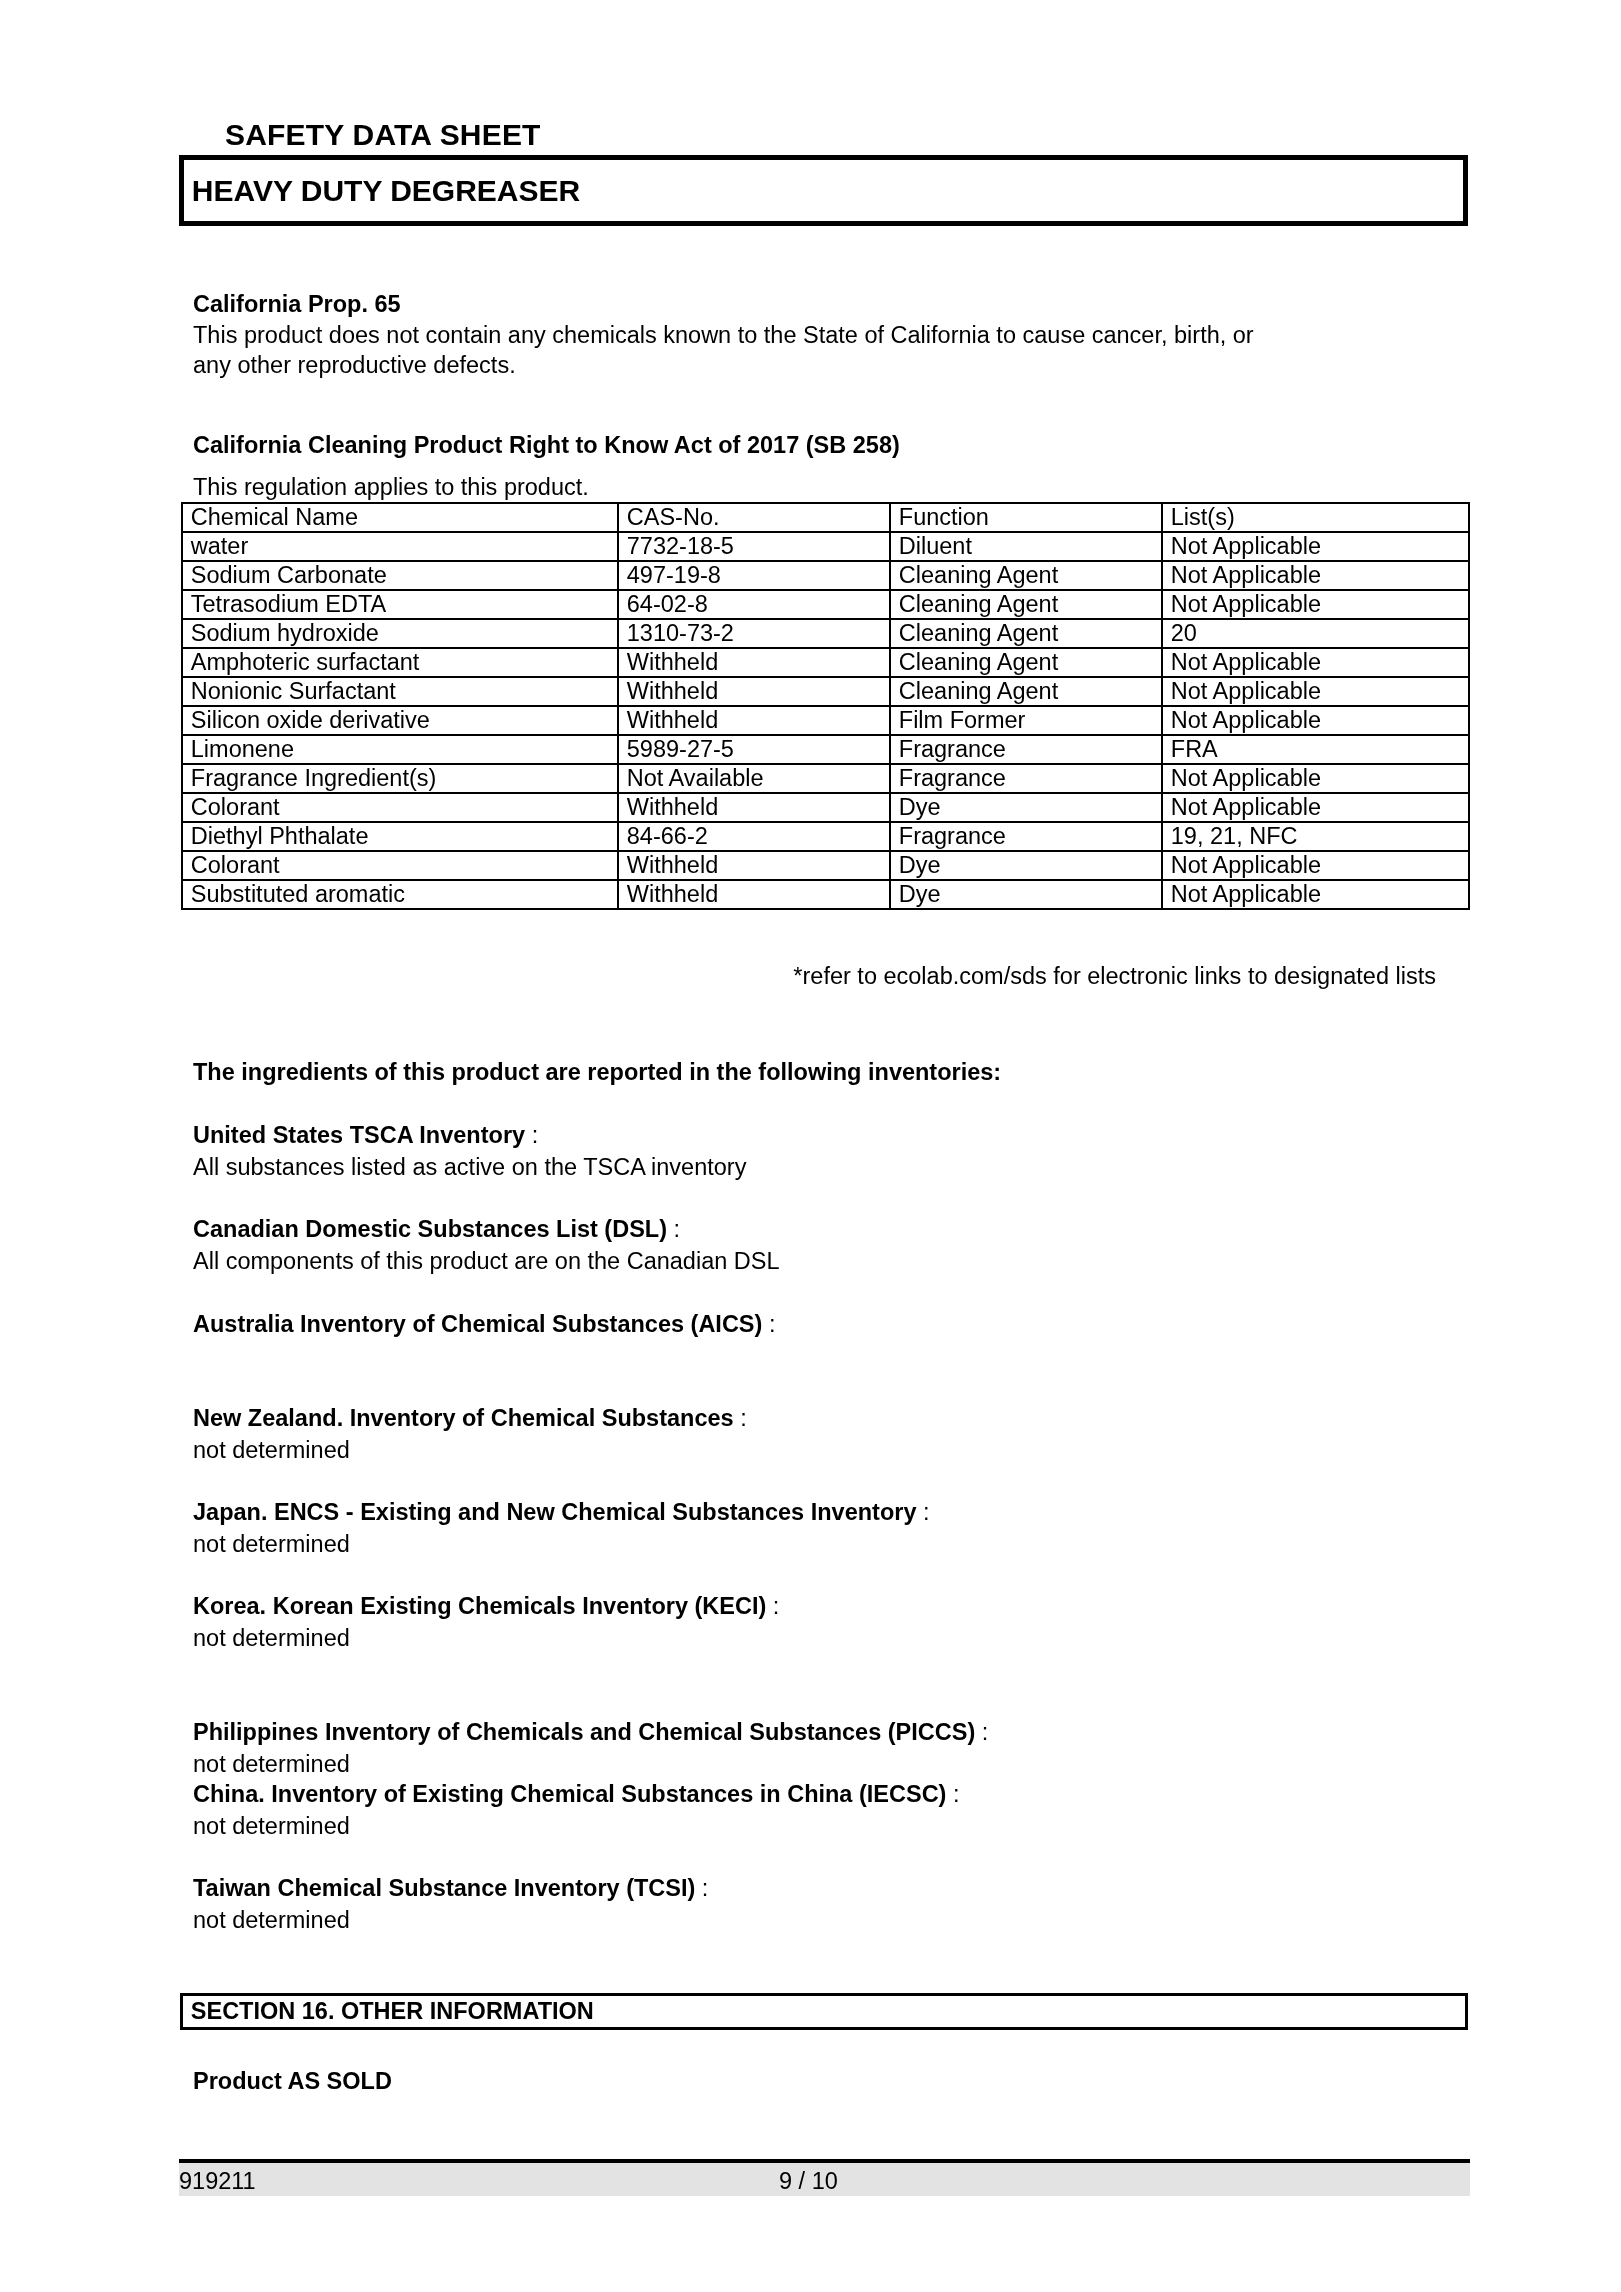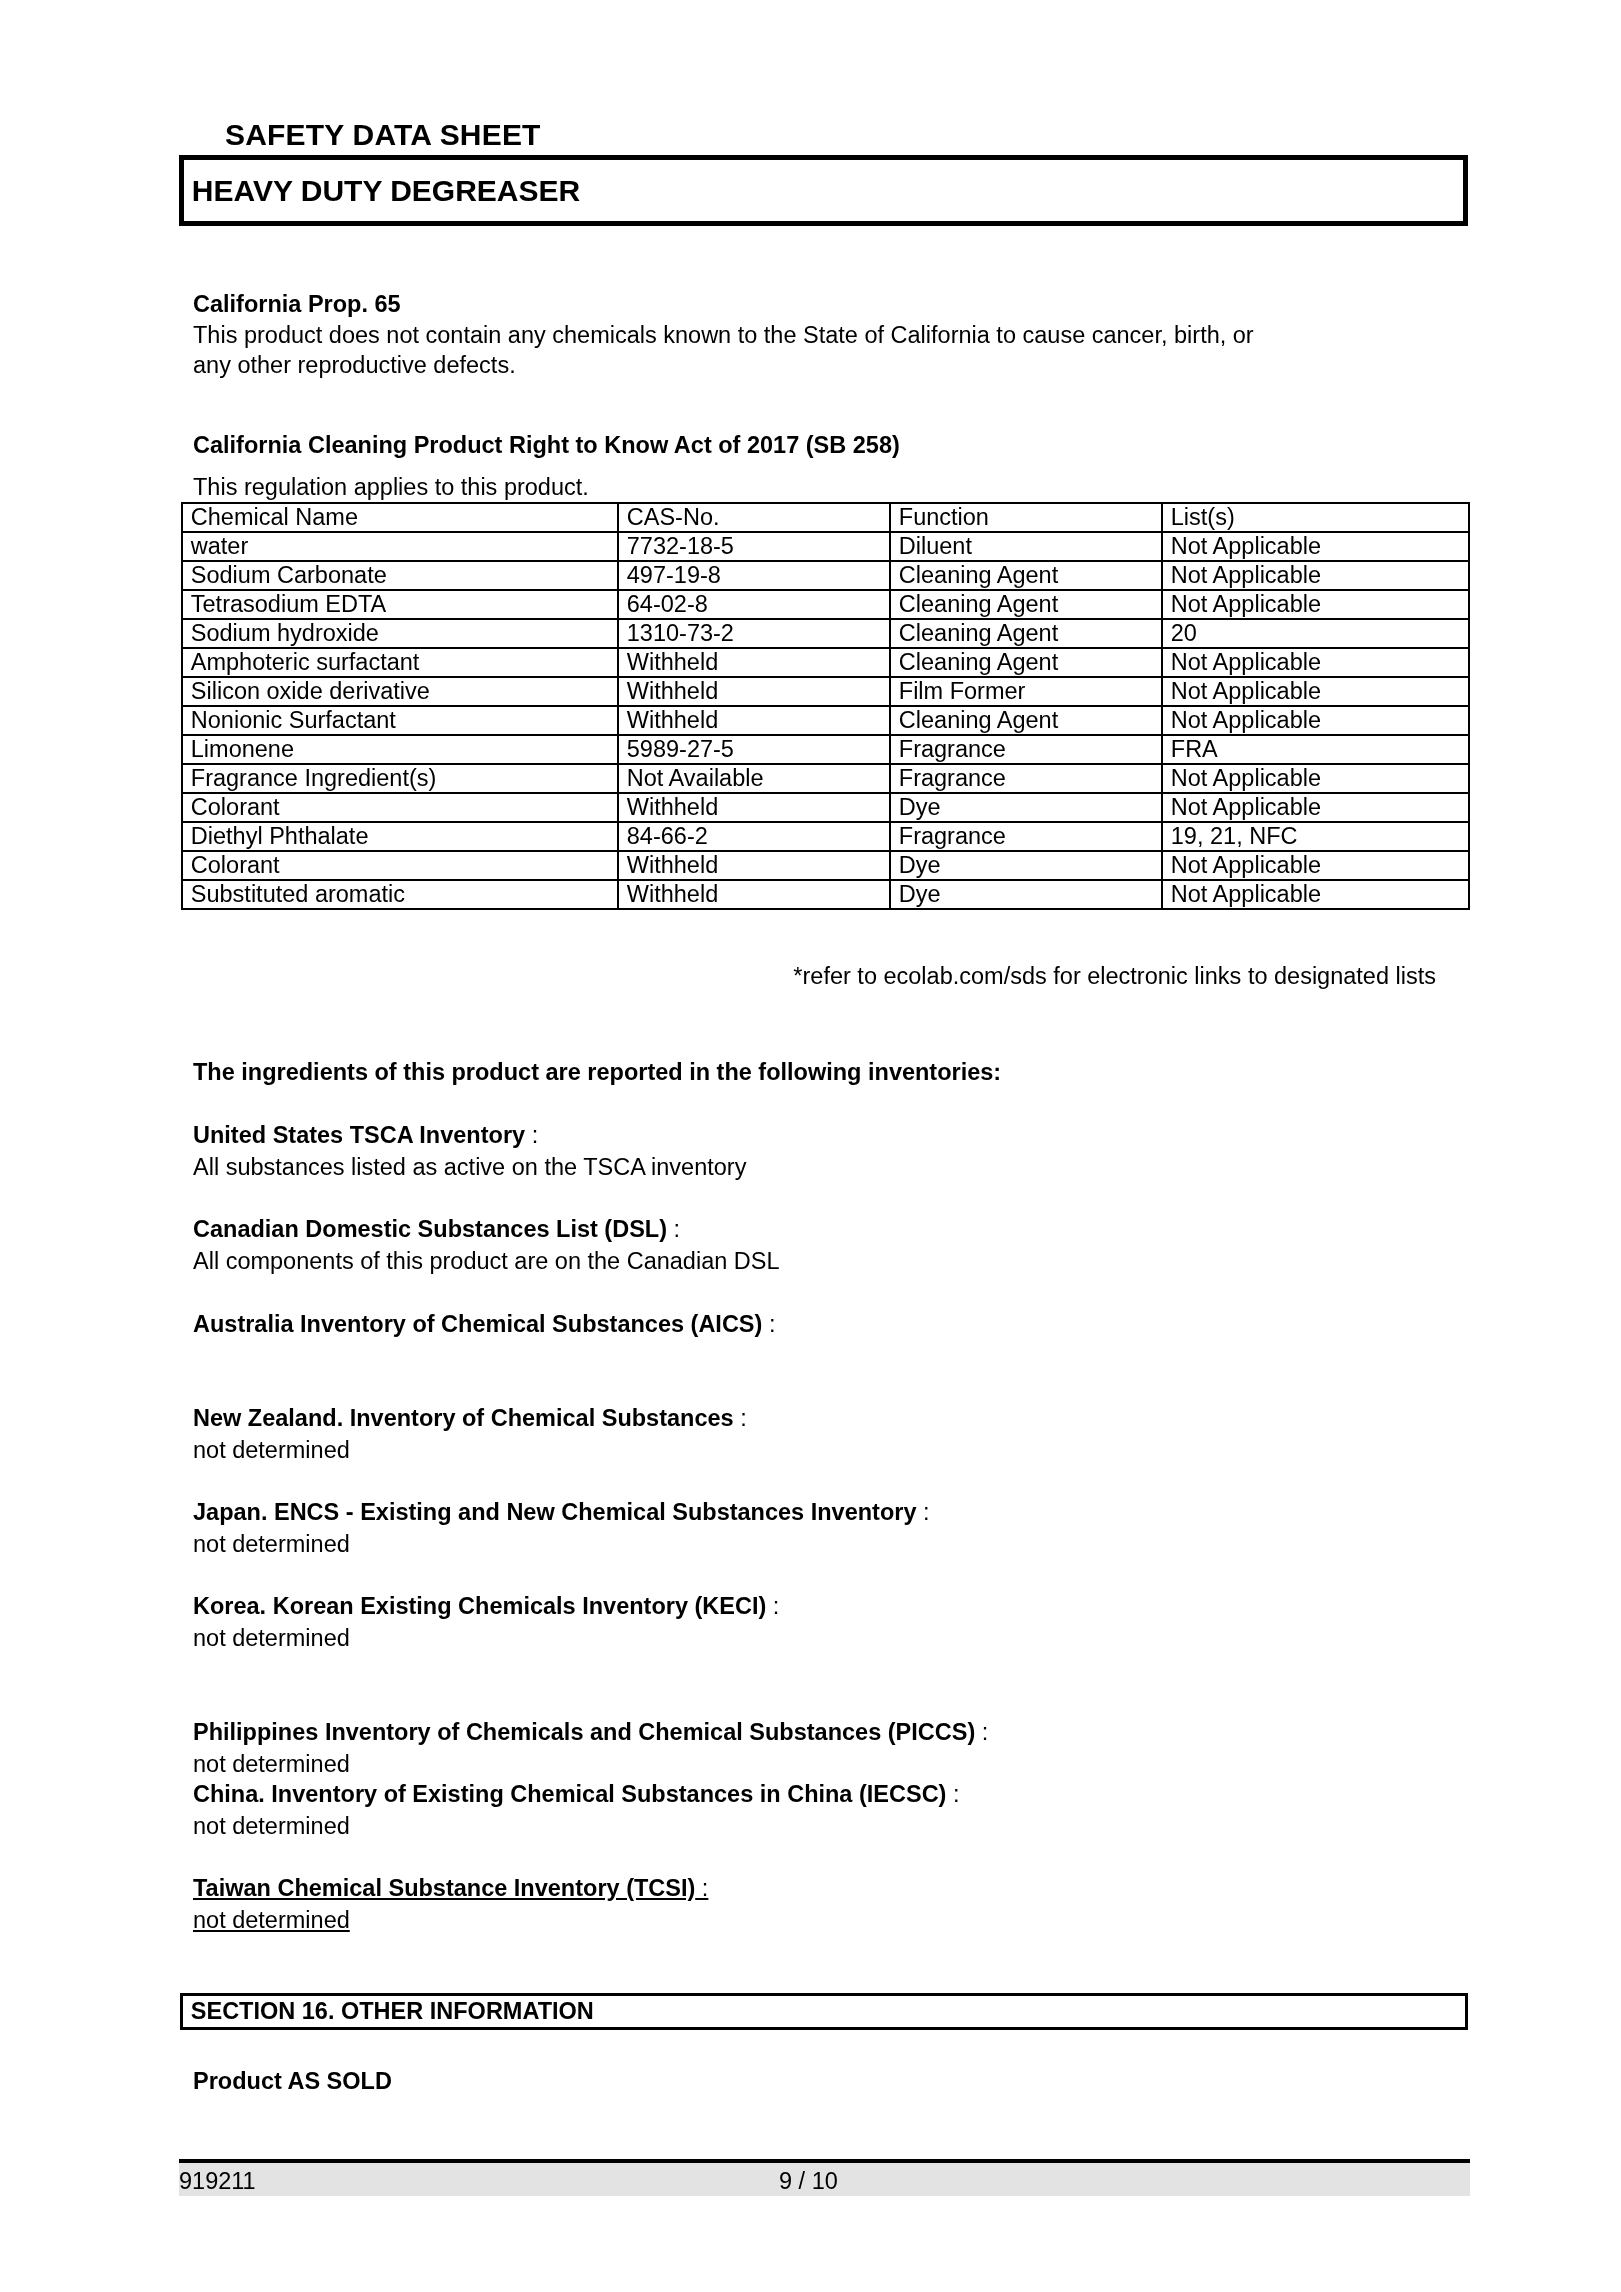--- a/index.html
+++ b/index.html
@@ -107,29 +107,29 @@
         <td>Cleaning Agent</td>
         <td>20</td>
       </tr>
     <tr>
         <td>Amphoteric surfactant</td>
         <td>Withheld</td>
         <td>Cleaning Agent</td>
         <td>Not Applicable</td>
       </tr>
     <tr>
+        <td>Nonionic Surfactant</td>
+        <td>Withheld</td>
+        <td>Cleaning Agent</td>
+        <td>Not Applicable</td>
+      </tr>
+    <tr>
         <td>Silicon oxide derivative</td>
         <td>Withheld</td>
         <td>Film Former</td>
-        <td>Not Applicable</td>
-      </tr>
-    <tr>
-        <td>Nonionic Surfactant</td>
-        <td>Withheld</td>
-        <td>Cleaning Agent</td>
         <td>Not Applicable</td>
       </tr>
     <tr>
         <td>Limonene</td>
         <td>5989-27-5</td>
         <td>Fragrance</td>
         <td>FRA</td>
       </tr>
     <tr>
         <td>Fragrance Ingredient(s)</td>
@@ -192,21 +192,21 @@
   <div class="inv-value">not determined</div>
 </div>
 <div class="abs inv-block" style="top:1684px;margin-top:32px;">
   <div class="inv-title"><span>Philippines Inventory of Chemicals and Chemical Substances (PICCS)</span><span class="inv-colon"> :</span></div>
   <div class="inv-value">not determined</div>
 </div>
 <div class="abs inv-block" style="top:1778px;">
   <div class="inv-title"><span>China. Inventory of Existing Chemical Substances in China (IECSC)</span><span class="inv-colon"> :</span></div>
   <div class="inv-value">not determined</div>
 </div>
-<div class="abs inv-block" style="top:1872px;text-decoration:underline;">
+<div class="abs inv-block" style="top:1872px;">
   <div class="inv-title"><span>Taiwan Chemical Substance Inventory (TCSI)</span><span class="inv-colon"> :</span></div>
   <div class="inv-value">not determined</div>
 </div>
 
 <div class="abs section-box">
   <div class="section-label">SECTION 16. OTHER INFORMATION</div>
 </div>
 <div class="abs para bold-h" style="top:2068px;">Product AS SOLD</div>
 
 <div class="abs footer-line"></div>

